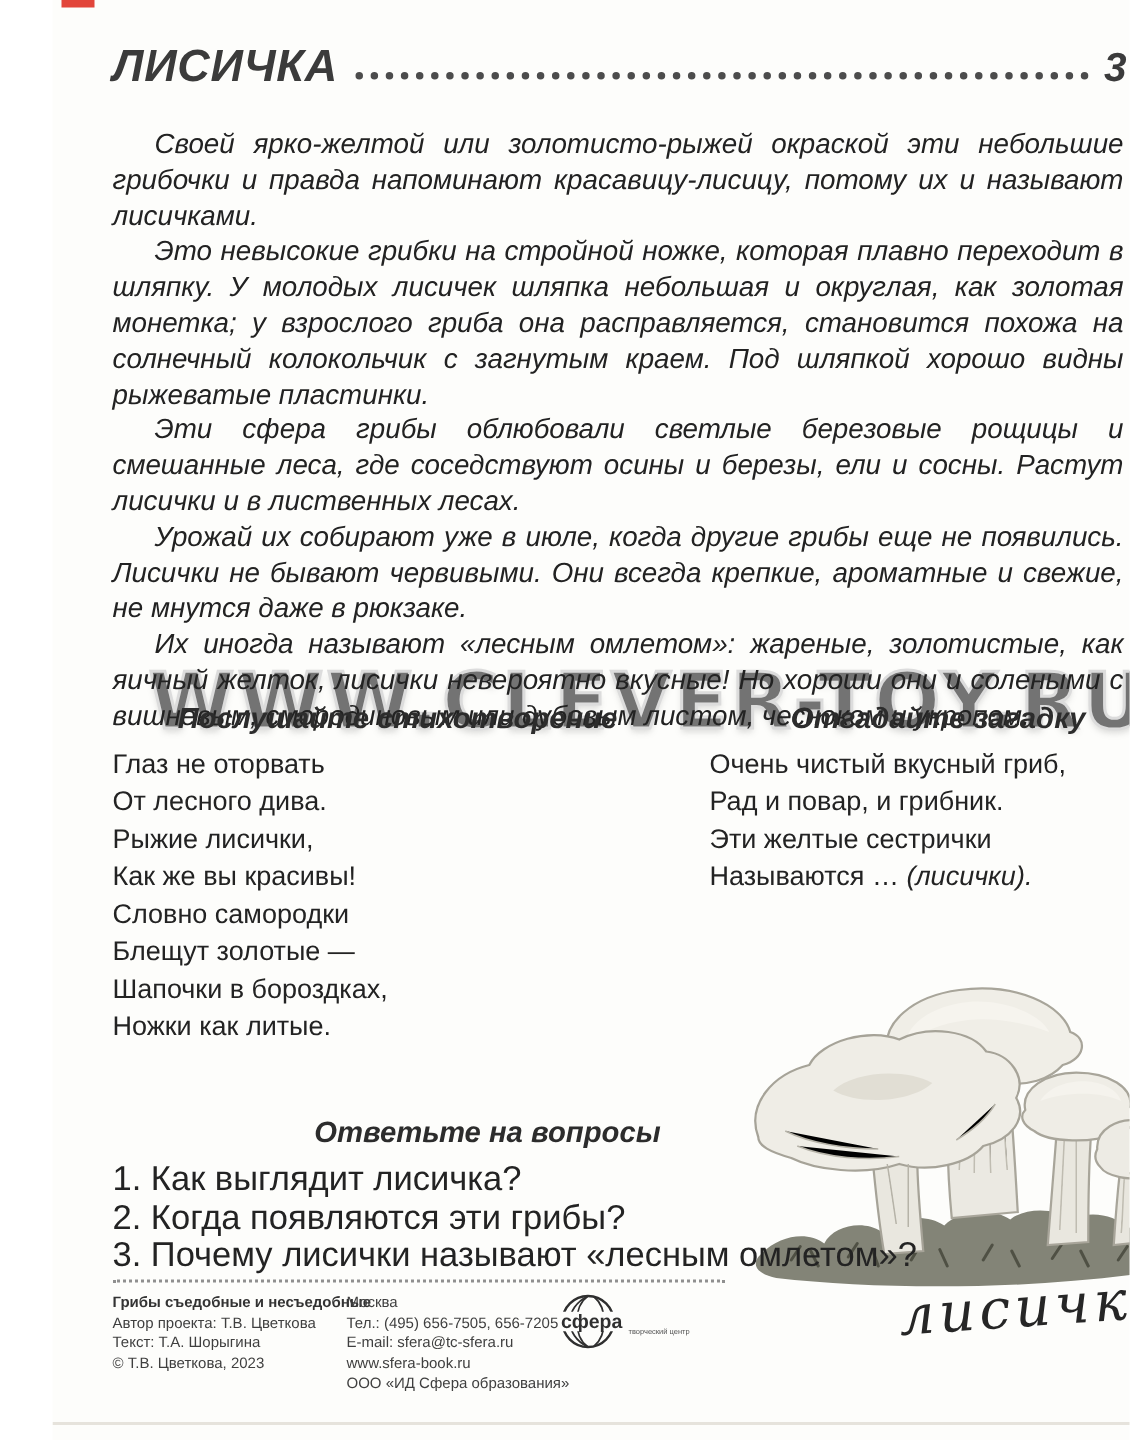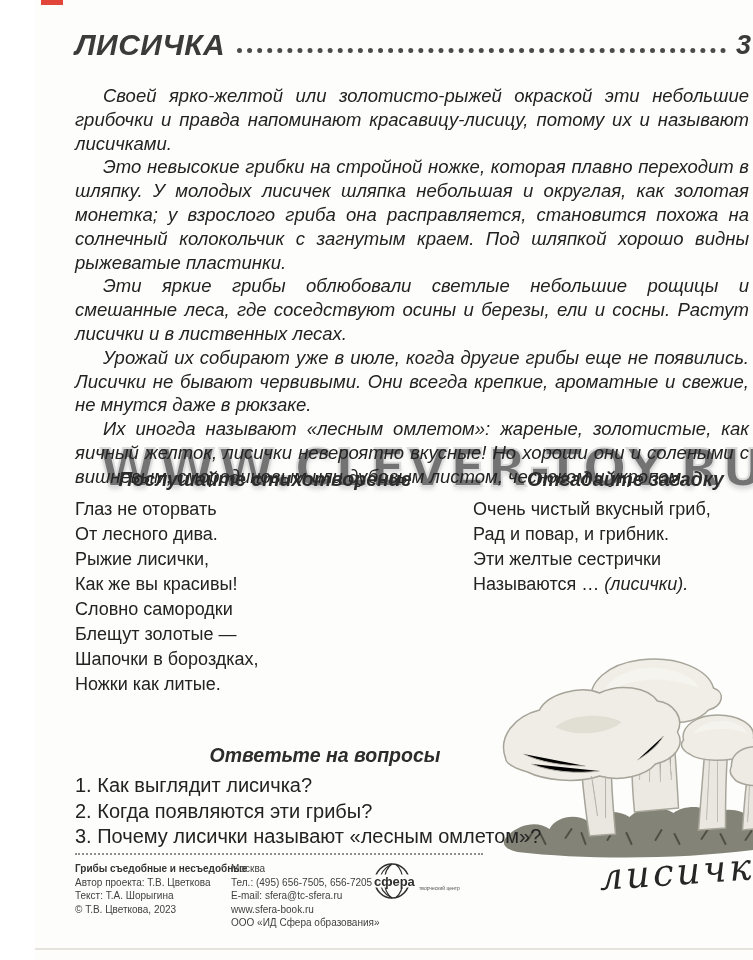--- a/index.html
+++ b/index.html
@@ -58,21 +58,21 @@
     font-size:19.5px; font-weight:bold; font-style:italic;
     color:#2c2c2c; margin-bottom:6px; white-space:nowrap;text-align:center;
   }
   .col { position:absolute; top:468px; z-index:2; }
   .col-poem { left:40px; width:380px; }
   .col-riddle { left:438px; width:305px; }
   .verse-line { font-size:18px; line-height:25px; color:#232323; white-space:nowrap; }
   .answer { font-style:italic; }
 
   .questions { position:absolute; left:40px; top:744px; width:500px; z-index:2; }
-  .question { font-size:20px; line-height:25.5px; color:#232323; white-space:nowrap; }
+  .question { font-size:23px; line-height:25.5px; color:#232323; white-space:nowrap; }
 
   
   .illustration { position:absolute; left:452px; top:630px; width:301px; height:230px; z-index:1; }
 
   
   .footer-divider {
     position:absolute; left:40px; top:853px; width:408px;
     border-top:2px dotted #8f8f8f; z-index:2;
   }
   .footer { position:absolute; left:40px; top:862px; width:420px; z-index:2;
@@ -110,21 +110,21 @@
     <div class="title">ЛИСИЧКА</div>
     <div class="leader"></div>
     <div class="page-num">3</div>
   </div>
 
   <div class="watermark">WWW.CLEVER-TOY.RU</div>
 
   <div class="article">
     <p>Своей ярко-желтой или золотисто-рыжей окраской эти небольшие грибочки и правда напоминают красавицу-лисицу, потому их и называют лисичками.</p>
     <p>Это невысокие грибки на стройной ножке, которая плавно переходит в шляпку. У молодых лисичек шляпка небольшая и округлая, как золотая монетка; у взрослого гриба она расправляется, становится похожа на солнечный колокольчик с загнутым краем. Под шляпкой хорошо видны рыжеватые пластинки.</p>
-    <p>Эти яркие грибы облюбовали светлые небольшие рощицы и смешанные леса, где соседствуют осины и березы, ели и сосны. Растут лисички и в лиственных лесах.</p>
+    <p>Эти сфера грибы облюбовали светлые березовые рощицы и смешанные леса, где соседствуют осины и березы, ели и сосны. Растут лисички и в лиственных лесах.</p>
     <p>Урожай их собирают уже в июле, когда другие грибы еще не появились. Лисички не бывают червивыми. Они всегда крепкие, ароматные и свежие, не мнутся даже в рюкзаке.</p>
     <p>Их иногда называют «лесным омлетом»: жареные, золотистые, как яичный желток, лисички невероятно вкусные! Но хороши они и солеными с вишневым, смородиновым или дубовым листом, чесноком и укропом.</p>
   </div>
 
   <div class="col col-poem">
     <div class="section-heading">Послушайте стихотворение</div>
     <div class="verse-line">Глаз не оторвать</div>
     <div class="verse-line">От лесного дива.</div>
     <div class="verse-line">Рыжие лисички,</div>
     <div class="verse-line">Как же вы красивы!</div>

